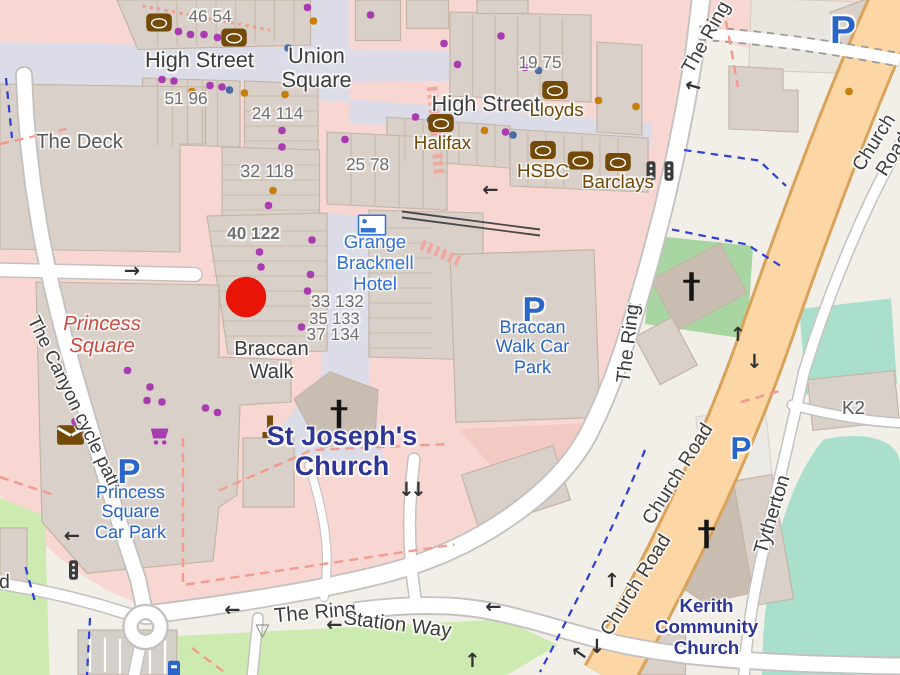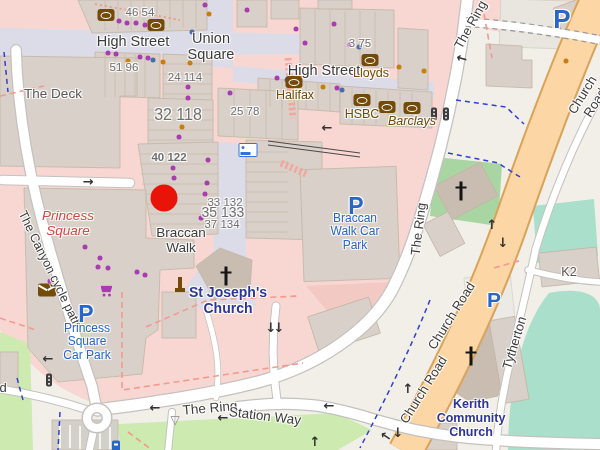--- a/index.html
+++ b/index.html
@@ -281,42 +281,45 @@
       <div class="lbl street" style="left: 452px; top: 316px; font-size: 13px; transform: translate(-50%, -50%) rotate(-58deg);">Church Road</div>
       <div class="lbl street" style="left: 424px; top: 390px; font-size: 13px; transform: translate(-50%, -50%) rotate(-58deg);">Church Road</div>
       <div class="lbl street" style="left: 50px; top: 269px; font-size: 12.5px; transform: translate(-50%, -50%) rotate(64deg);">The Canyon cycle path</div>
       <div class="lbl street" style="left: 515px; top: 343px; font-size: 13px; transform: translate(-50%, -50%) rotate(-73deg);">Tytherton</div>
       <div class="lbl street" style="left: 3px; top: 388px; font-size: 13px;">d</div>
       <div class="lbl bname" style="left: 53px; top: 94px; font-size: 13.5px;">The Deck</div>
       <div class="lbl bname" style="left: 569px; top: 272px; font-size: 12.5px;">K2</div>
       <div class="lbl num" style="left: 140px; top: 12px; font-size: 11.5px;">46 54</div>
       <div class="lbl num" style="left: 124px; top: 67px; font-size: 11.5px;">51 96</div>
       <div class="lbl num" style="left: 185px; top: 77px; font-size: 11.5px;">24 114</div>
-      <div class="lbl num" style="left: 178px; top: 115px; font-size: 16px;">32 118</div>
-      <div class="lbl num" style="left: 360px; top: 43px; font-size: 11.5px;">3 75</div>
+      <div class="lbl num" style="left: 178px; top: 115px; font-size: 12px;">32 118</div>
+      <div class="lbl num" style="left: 360px; top: 43px; font-size: 11.5px;">19 75</div>
       <div class="lbl num" style="left: 245px; top: 111px; font-size: 11.5px;">25 78</div>
       <div class="lbl num" style="left: 169px; top: 157px; font-size: 11.5px; font-weight: bold;">40 122</div>
       <div class="lbl num" style="left: 225px; top: 202px; font-size: 11.5px;">33 132</div>
-      <div class="lbl num" style="left: 223px; top: 213px; font-size: 14px;">35 133</div>
+      <div class="lbl num" style="left: 223px; top: 213px; font-size: 11px;">35 133</div>
       <div class="lbl num" style="left: 222px; top: 224px; font-size: 11.5px;">37 134</div>
       <div class="lbl retaill" style="left: 68px; top: 223px; font-size: 13.5px;">Princess
 Square</div>
-      <div class="lbl churchl" style="left: 228px; top: 301px; font-size: 14px;">St Joseph's
+      <div class="lbl hotell" style="left: 250px; top: 175px; font-size: 12.5px;">Grange
+Bracknell
+Hotel</div>
+      <div class="lbl churchl" style="left: 228px; top: 301px; font-size: 18px;">St Joseph's
 Church</div>
       <div class="lbl churchl" style="left: 471px; top: 382px; font-size: 12.5px; margin-top: 36px;">Kerith
 Community
 Church</div>
       <div class="lbl ptext" style="left: 355px; top: 232px; font-size: 12px;">Braccan
 Walk Car
 Park</div>
       <div class="lbl ptext" style="left: 87px; top: 342px; font-size: 12px;">Princess
 Square
 Car Park</div>
       <div class="lbl pletter" style="left: 356px; top: 207px; font-size: 23px;">P</div>
       <div class="lbl pletter" style="left: 86px; top: 315px; font-size: 23px;">P</div>
       <div class="lbl pletter" style="left: 562px; top: 20px; font-size: 26px;">P</div>
       <div class="lbl pletter" style="left: 494px; top: 300px; font-size: 21px;">P</div>
       <div class="lbl bankl" style="left: 371px; top: 73px; font-size: 12.5px;">Lloyds</div>
       <div class="lbl bankl" style="left: 295px; top: 95px; font-size: 12.5px;">Halifax</div>
       <div class="lbl bankl" style="left: 362px; top: 114px; font-size: 12.5px;">HSBC</div>
-      <div class="lbl bankl" style="left: 412px; top: 121px; font-size: 12.5px; font-style: italic;">Barclays</div>
+      <div class="lbl bankl" style="left: 412px; top: 121px; font-size: 12.5px;">Barclays</div>
     </div>
 </div>
 
 </body></html>

